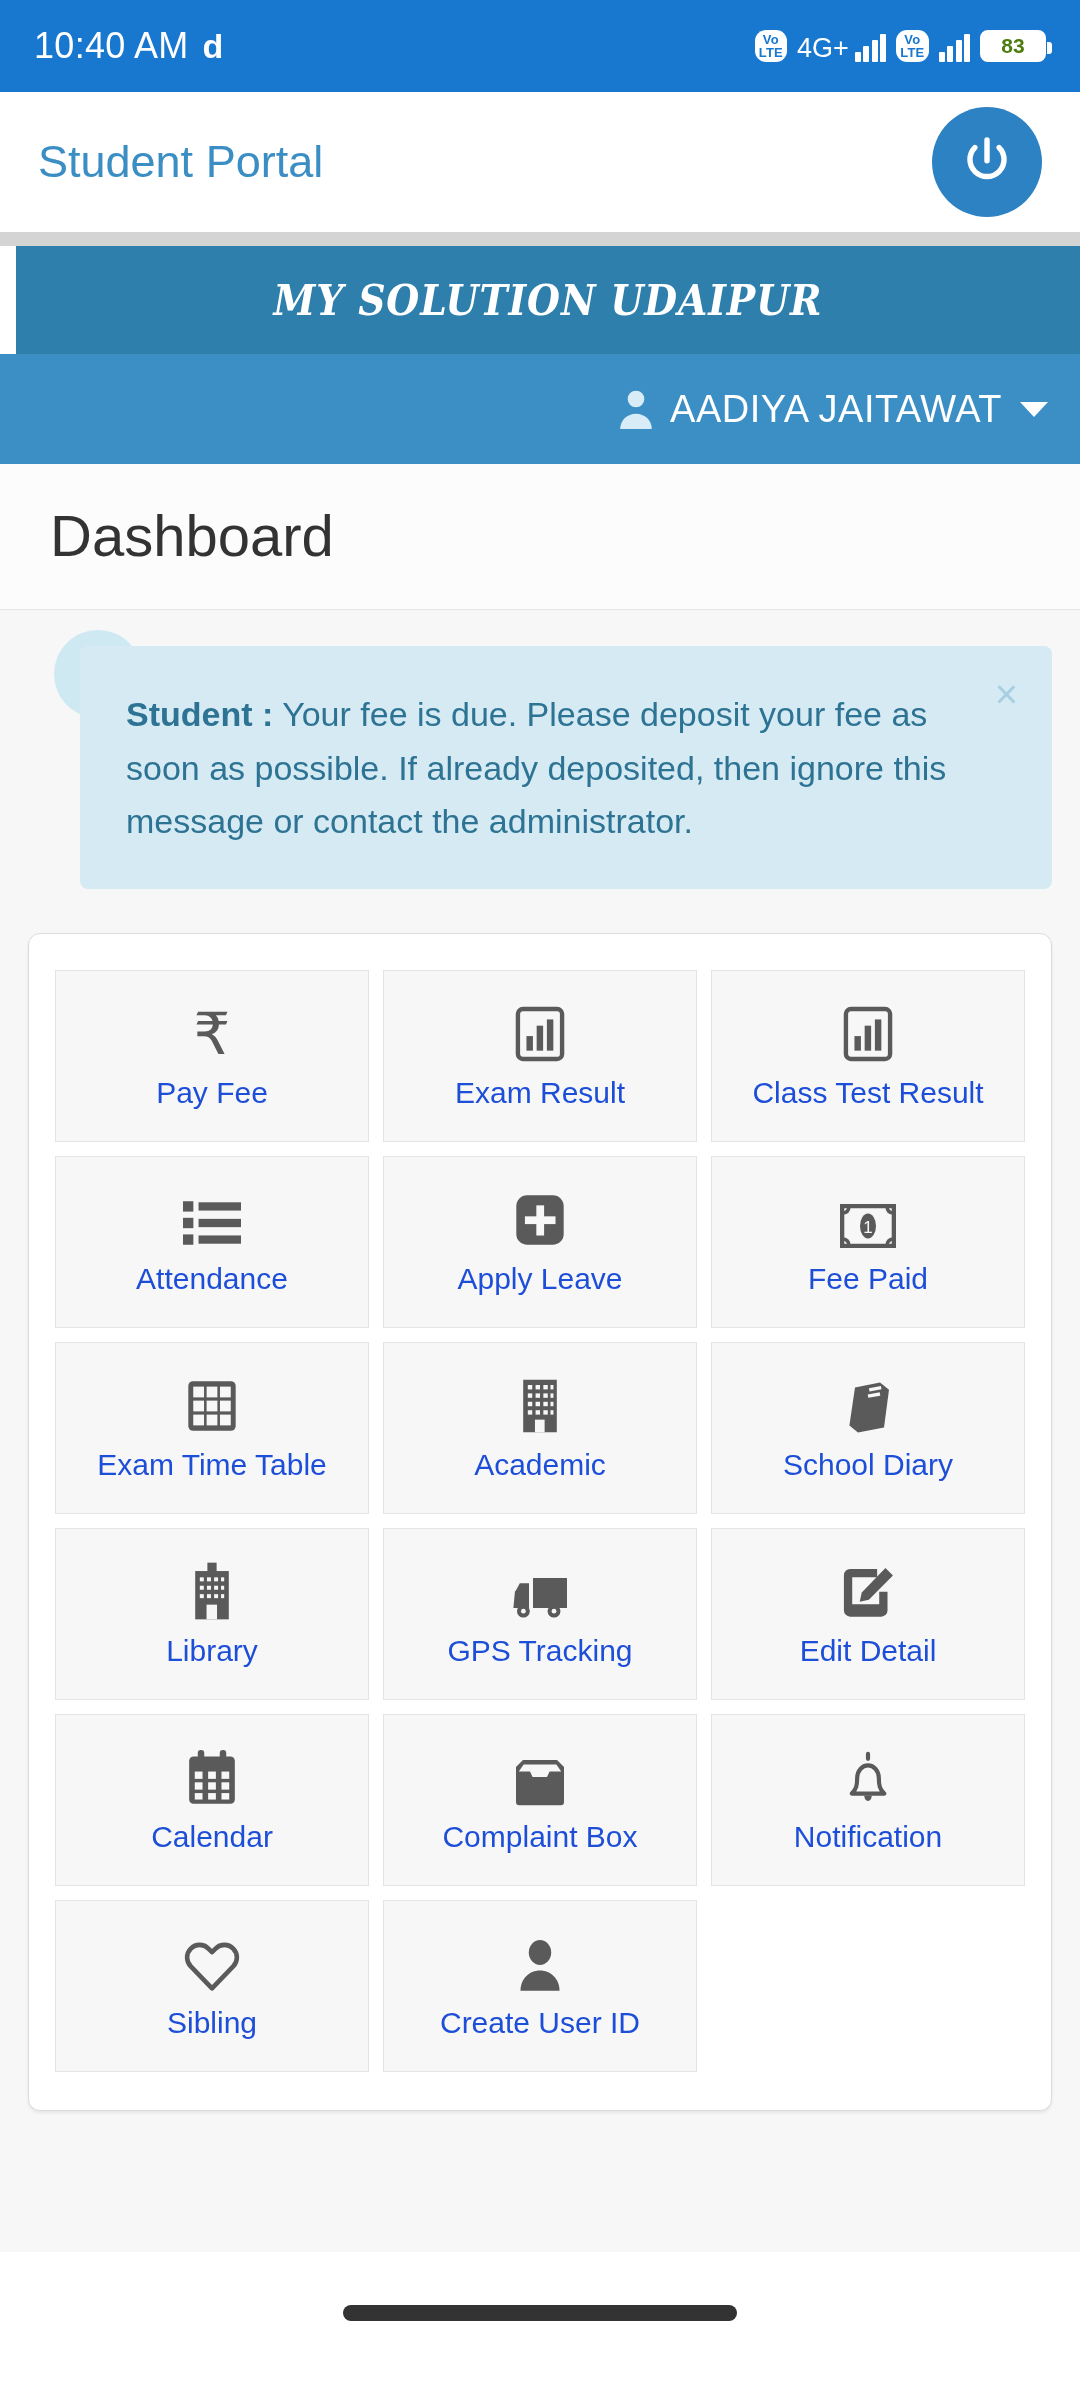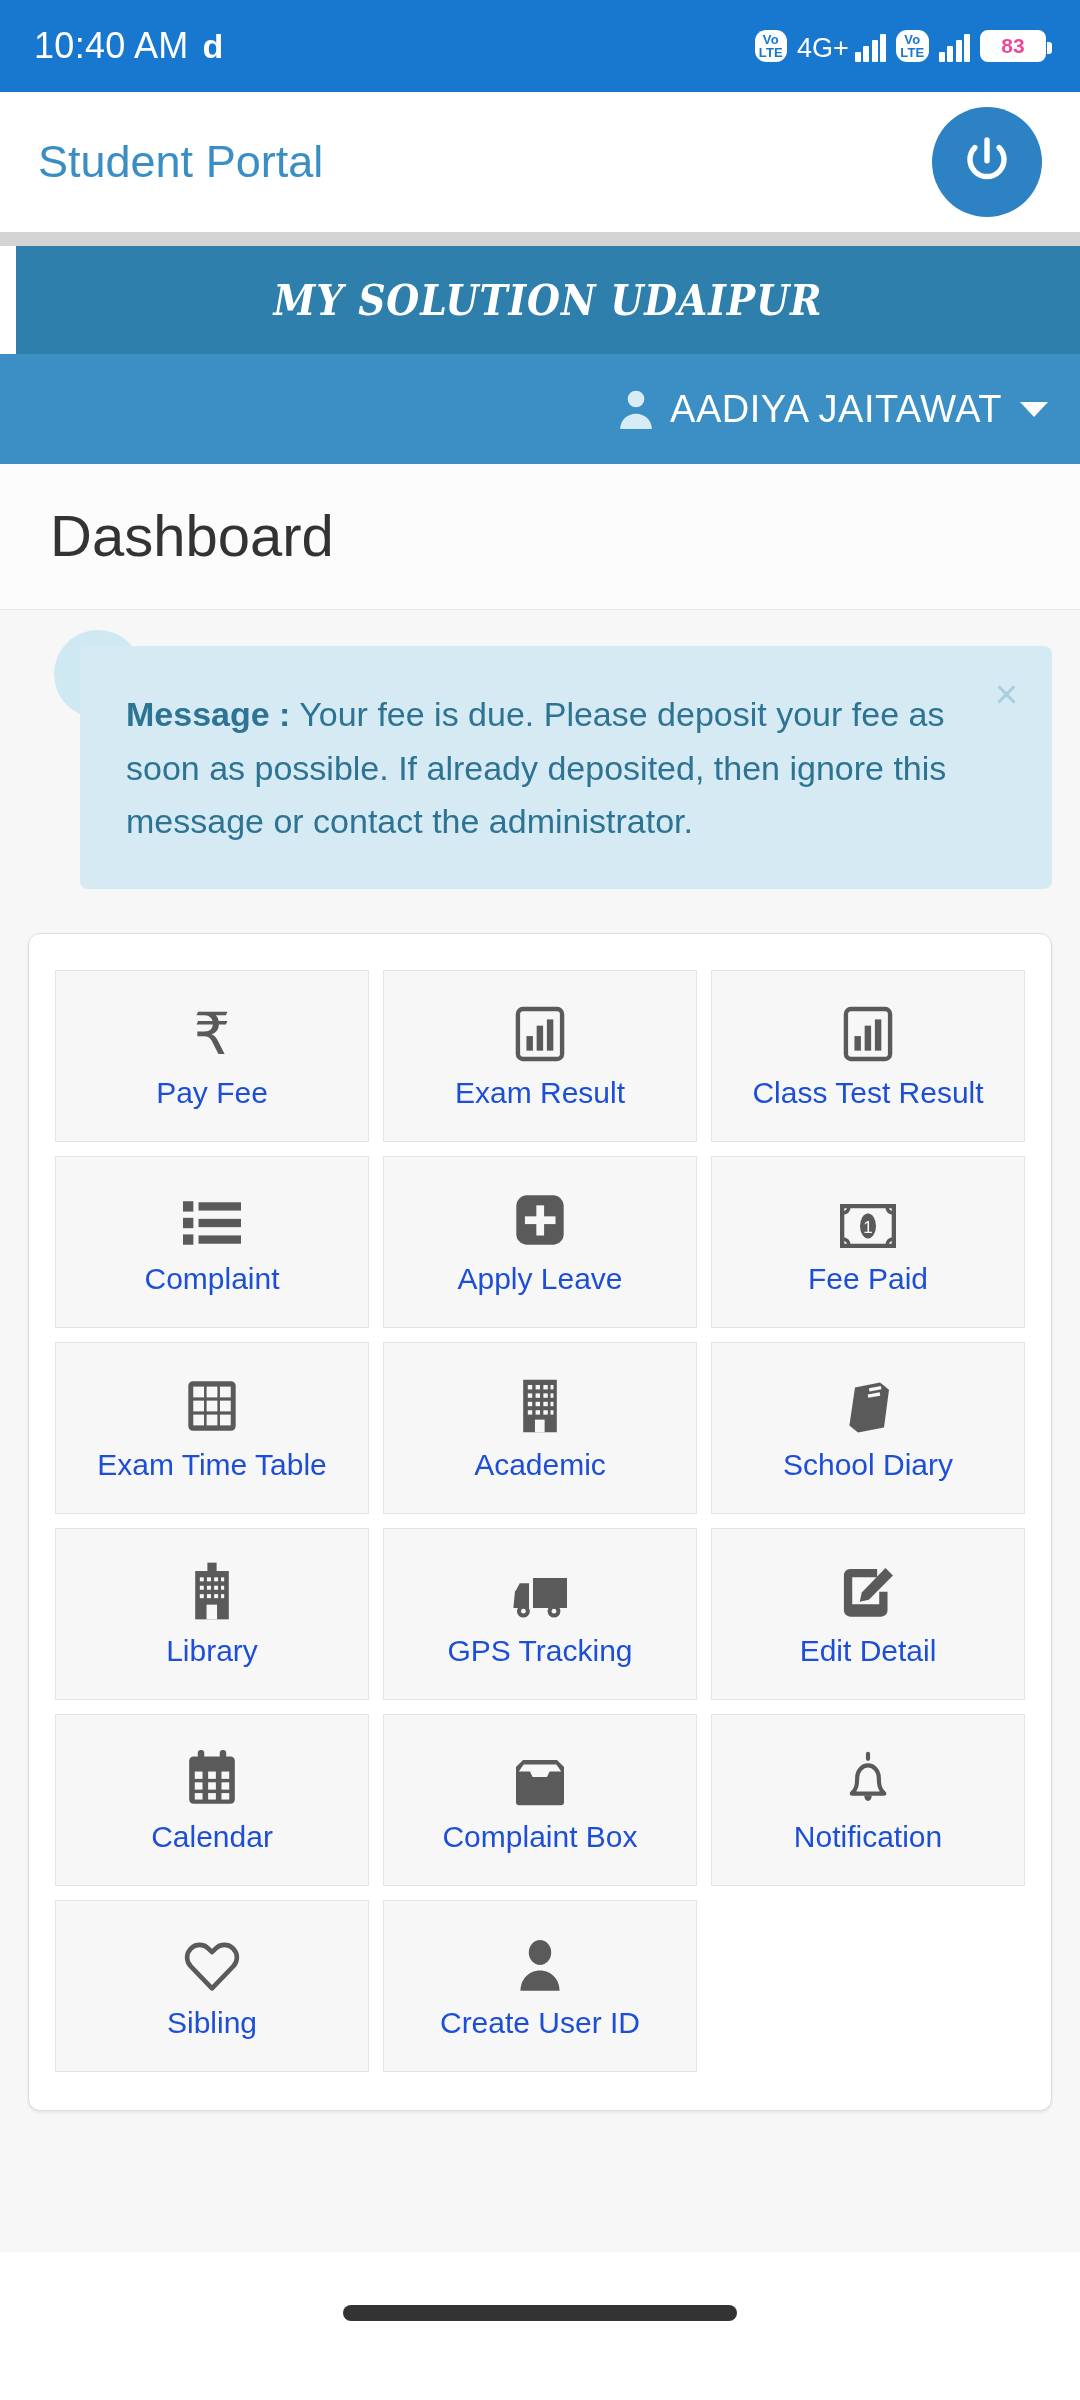--- a/index.html
+++ b/index.html
@@ -34,21 +34,21 @@
   .bars i:nth-child(4){height:28px}
   .batt{
     position:relative; width:66px; height:32px;
     border:3px solid #fff; border-radius:8px;
     display:flex; align-items:center; justify-content:center;
   }
   .batt::after{
     content:""; position:absolute; right:-9px; top:9px;
     width:5px; height:12px; background:#fff; border-radius:0 3px 3px 0;
   }
-  .batt span{ font-size:21px; font-weight:600; color:#ec4899; background:#fff;
+  .batt span{ font-size:21px; font-weight:600; color:#4d7c0f; background:#fff;
     width:100%; height:100%; display:flex; align-items:center; justify-content:center;
     border-radius:4px; }
 
   
   .appbar{
     height:140px; background:#fff;
     display:flex; align-items:center; justify-content:space-between;
     padding:0 38px;
   }
   .app-title{ font-size:45px; color:#3b8ec4; font-weight:400; }
@@ -205,21 +205,21 @@
   <div class="page-title">Dashboard</div>
 </div>
 
 <div class="content">
 
   <div class="alert-wrap">
     <div class="alert-badge">i</div>
     <div class="alert-box">
       <span class="alert-close">×</span>
       <div class="alert-text">
-        <b>Message :</b><span> Your fee is due. Please deposit your fee as soon as possible. If already deposited, then ignore this message or contact the administrator.</span>
+        <b>Student :</b><span> Your fee is due. Please deposit your fee as soon as possible. If already deposited, then ignore this message or contact the administrator.</span>
       </div>
     </div>
   </div>
 
   <div class="card">
     <div class="grid">
 
       <div class="tile">
         <div class="tile-icon">
             <span class="rupee">₹</span>
@@ -255,21 +255,21 @@
         <div class="tile-icon">
           <svg width="58" height="50" viewBox="0 0 28 24">
             <rect x="0" y="1.5" width="5" height="5"></rect>
               <rect x="7.5" y="2" width="20.5" height="4"></rect>
             <rect x="0" y="9.5" width="5" height="5"></rect>
               <rect x="7.5" y="10" width="20.5" height="4"></rect>
             <rect x="0" y="17.5" width="5" height="5"></rect>
               <rect x="7.5" y="18" width="20.5" height="4"></rect>
           </svg>
         </div>
-        <div class="tile-label">Complaint</div>
+        <div class="tile-label">Attendance</div>
       </div>
 
       <div class="tile">
         <div class="tile-icon">
           <svg width="52" height="56" viewBox="0 0 24 26">
             <rect x="1" y="1.5" width="22" height="23" rx="5"></rect>
             <rect x="10.3" y="6.2" width="3.6" height="14" fill="#f7f7f7"></rect>
             <rect x="5" y="11.3" width="14.2" height="3.6" fill="#f7f7f7"></rect>
           </svg>
         </div>

